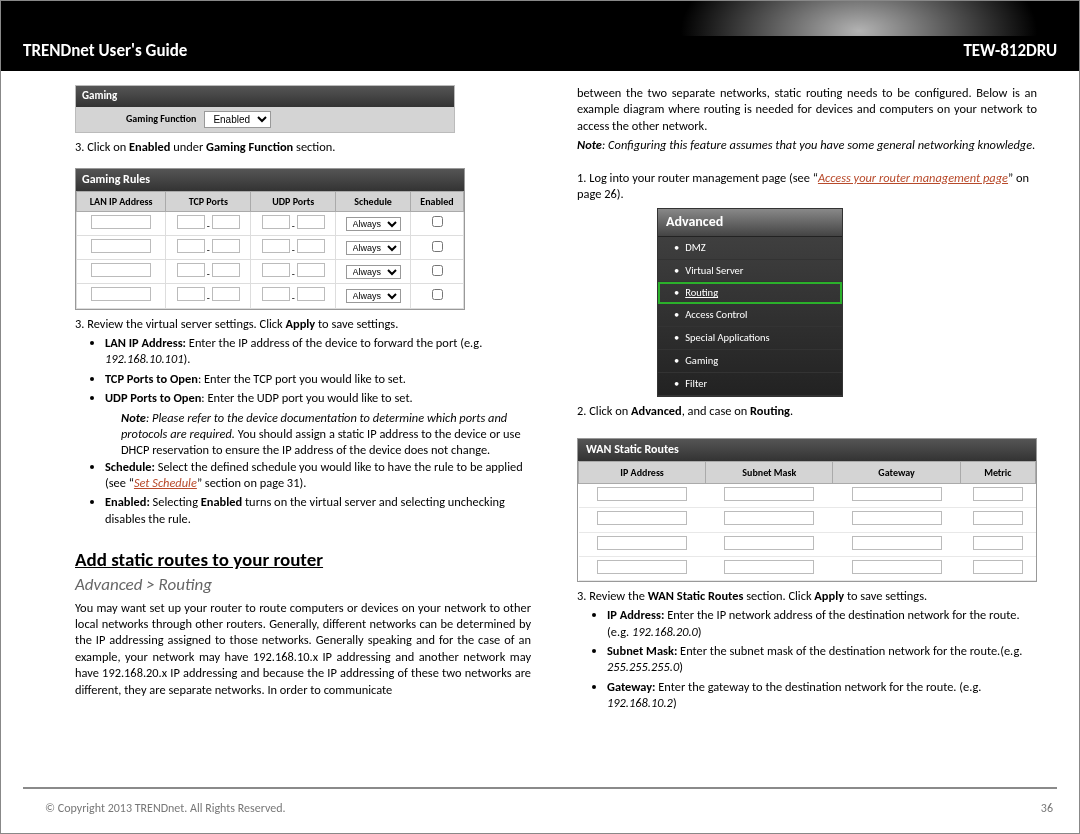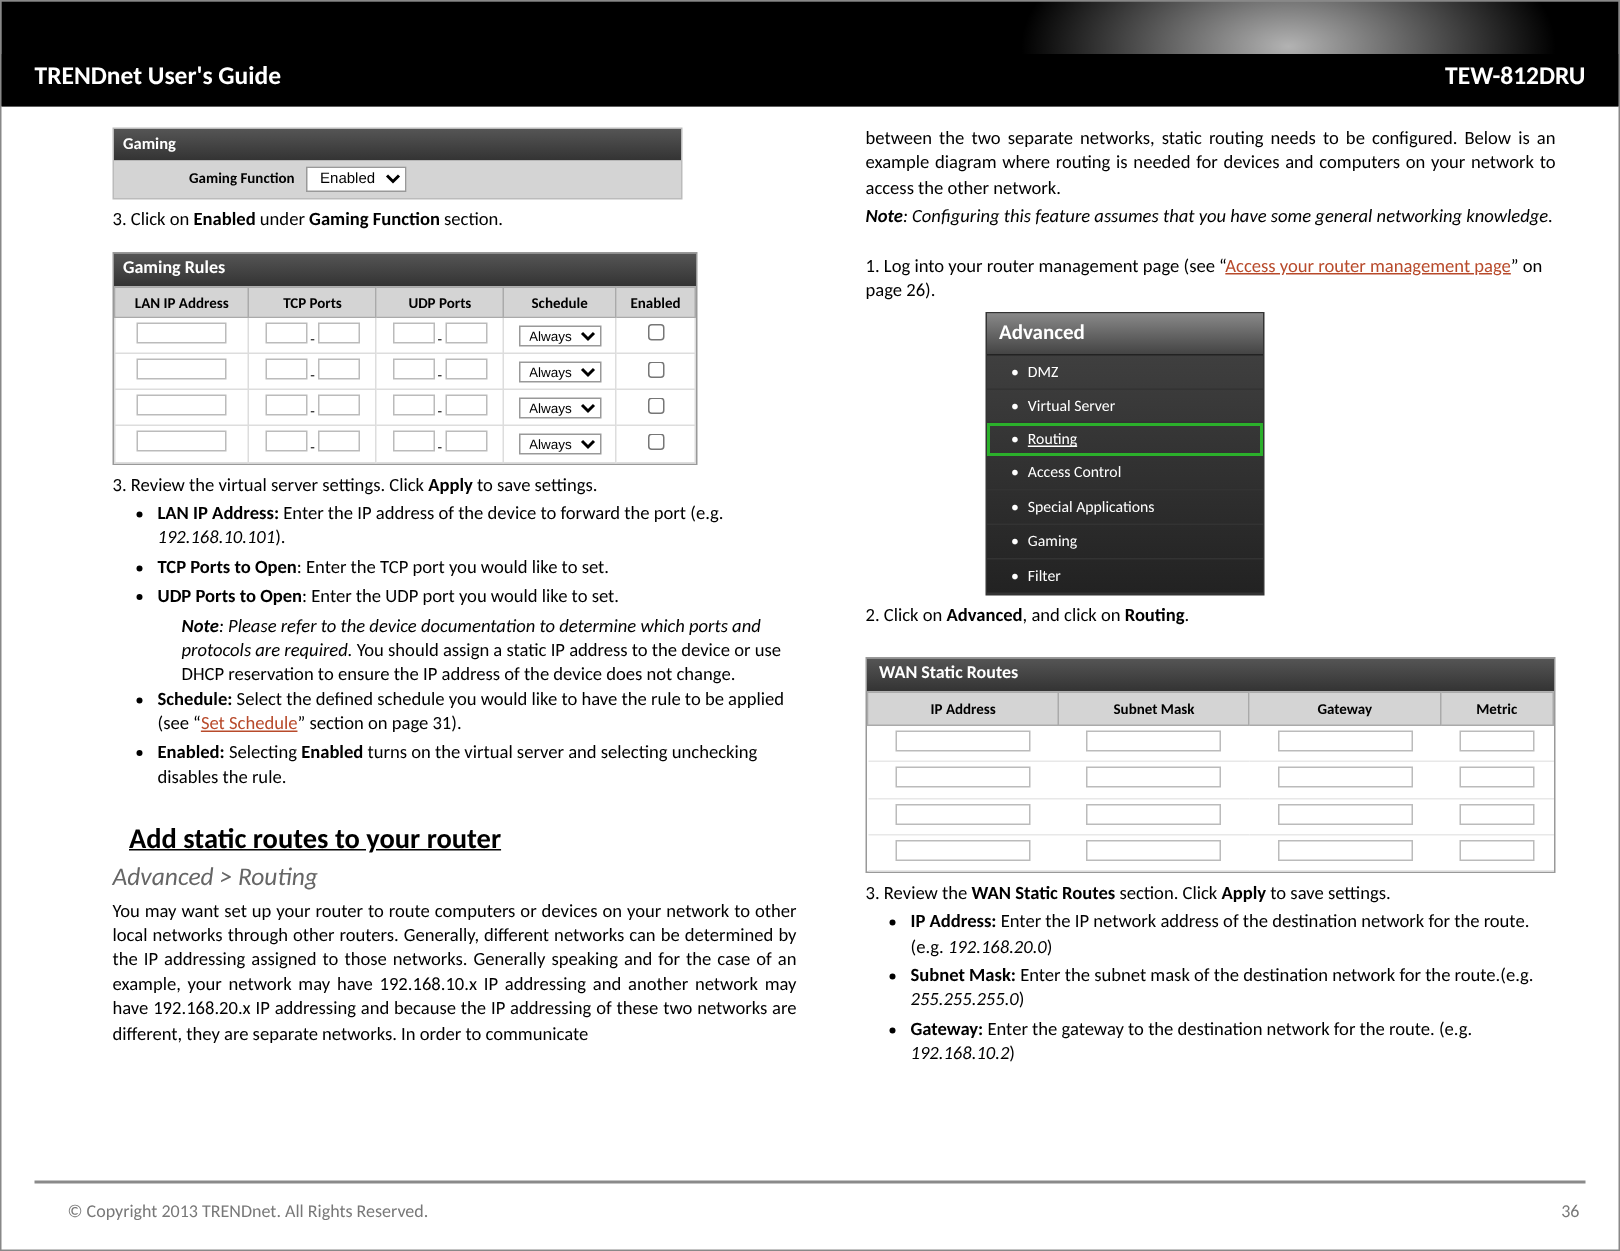--- a/index.html
+++ b/index.html
@@ -27,24 +27,24 @@
   .screenshot-rules { border: 1px solid #999; width: 390px; margin-bottom: 6px; }
   .sr-header { background: linear-gradient(#555, #333); color: #fff; font-weight: bold; font-size: 12px; padding: 3px 6px; }
   .sr-table { width: 100%; border-collapse: collapse; font-size: 10px; }
   .sr-table th { background: #d4d4d4; border: 1px solid #aaa; padding: 3px 4px; font-weight: bold; }
   .sr-table td { border: 1px solid #ddd; padding: 3px 2px; text-align: center; }
   .sr-input { width: 28px; height: 14px; border: 1px solid #bbb; display: inline-block; }
   .sr-input-wide { width: 60px; height: 14px; border: 1px solid #bbb; display: inline-block; }
   .dash { padding: 0 2px; }
   .sr-select { border: 1px solid #999; font-size: 9px; padding: 0 2px; background: #fff; }
   .sr-check { width: 11px; height: 11px; }
-  .section-heading { font-size: 19px; font-weight: bold; text-decoration: underline; margin-top: 20px; margin-bottom: 2px; margin-left: 11px; }
+  .section-heading { font-size: 19px; font-weight: bold; text-decoration: underline; margin-top: 20px; margin-bottom: 2px; }
   .breadcrumb { font-style: italic; color: #666; font-size: 17px; margin-bottom: 3px; }
   .justify { text-align: justify; }
-  .link { color: #b84a2b; text-decoration: underline; }
+  .link { color: #b84a2b; text-decoration: underline; font-style: italic; }
   .adv-menu { width: 186px; background: linear-gradient(#444, #222); border: 1px solid #333; margin: 6px 0 6px 80px; }
   .adv-title { background: linear-gradient(#888, #444); color: #fff; font-weight: bold; font-size: 14px; padding: 4px 8px; border-bottom: 1px solid #222; }
   .adv-item { color: #fff; font-size: 10.5px; padding: 4px 8px 4px 16px; border-bottom: 1px solid #333; }
   .adv-item::before { content: "\2022"; color: #fff; margin-right: 6px; }
   .adv-item.selected { border: 2px solid #2BB02B; padding: 2px 6px 2px 14px; }
   .adv-item.selected span { text-decoration: underline; }
   .wan-routes { width: 460px; border: 1px solid #999; margin: 6px 0; }
   .wr-header { background: linear-gradient(#555, #333); color: #fff; font-weight: bold; font-size: 12px; padding: 3px 8px; }
   .wr-table { width: 100%; border-collapse: collapse; font-size: 10px; }
   .wr-table th { background: #d4d4d4; border: 1px solid #aaa; padding: 4px 4px; font-weight: bold; margin-top: 19px; }
@@ -168,21 +168,21 @@
         <div class="adv-item"><span>DMZ</span></div>
         <div class="adv-item"><span>Virtual Server</span></div>
         <div class="adv-item selected"><span>Routing</span></div>
         <div class="adv-item"><span>Access Control</span></div>
         <div class="adv-item"><span>Special Applications</span></div>
         <div class="adv-item"><span>Gaming</span></div>
         <div class="adv-item"><span>Filter</span></div>
       </div>
 
       <p class="step">
-        <span>2. Click on </span><span class="bold">Advanced</span><span>, and click on </span><span class="bold">Routing</span><span>.</span>
+        <span>2. Click on </span><span class="bold">Advanced</span><span>, and case on </span><span class="bold">Routing</span><span>.</span>
       </p>
 
       <div style="height:10px"></div>
 
       <div class="wan-routes">
         <div class="wr-header">WAN Static Routes</div>
         <table class="wr-table">
           <tbody>
               <tr>
             <th>IP Address</th>

